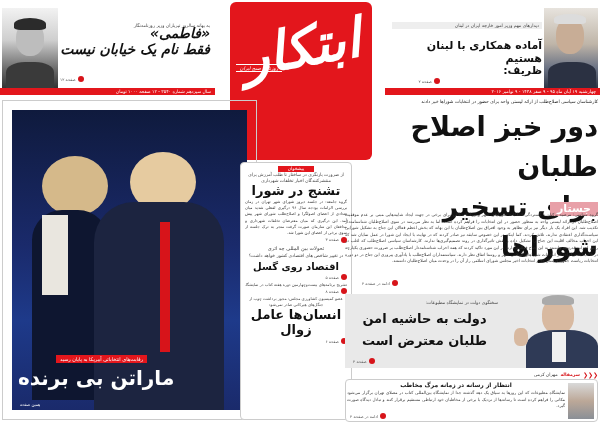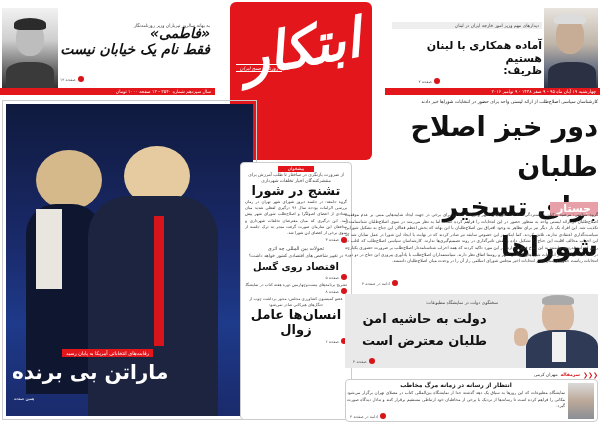--- a/index.html
+++ b/index.html
@@ -52,21 +52,21 @@
     <span>صفحه ۲</span>
   </div>
   <div class="abs" style="right:2px;top:8px;width:54px;height:80px;background:linear-gradient(180deg,#e7e3dd 0%,#bfb5a8 45%,#6a7284 75%,#2f3545 100%);">
     <div style="position:absolute;left:12px;top:10px;width:28px;height:36px;border-radius:45%;background:#c8ad96;"></div>
     <div style="position:absolute;left:10px;top:6px;width:32px;height:10px;border-radius:50% 50% 20% 20%;background:#dcdcdc;"></div>
     <div style="position:absolute;left:4px;top:54px;width:48px;height:26px;border-radius:40% 40% 0 0;background:#2b3142;"></div>
   </div>
 </div>
 <div class="abs bar" style="left:385px;top:88px;width:215px;">چهارشنبه ۱۹ آبان ماه ۹۵ - ۹ صفر ۱۴۳۸ - ۹ نوامبر ۲۰۱۶</div>
 
-<div class="abs" style="left:2px;top:100px;width:255px;height:320px;border:1px solid #ccc;padding:3px;">
+<div class="abs" style="left:2px;top:100px;width:255px;height:320px;border:1px solid #ccc;padding:9px;">
   <div style="position:relative;width:100%;height:100%;background:linear-gradient(180deg,#0f1a3d 0%,#1a2a6b 45%,#1e3a8a 70%,#1a2a6b 100%);overflow:hidden;">
     <div style="position:absolute;left:30px;top:46px;width:66px;height:60px;border-radius:50%;background:#d5b98a;"></div>
     <div style="position:absolute;left:20px;top:100px;width:76px;height:190px;border-radius:30px 30px 0 0;background:#0e1630;"></div>
     <div style="position:absolute;left:30px;top:105px;width:26px;height:80px;background:#e9e6df;"></div>
     <div style="position:absolute;left:118px;top:42px;width:66px;height:60px;border-radius:50%;background:#e6cba0;"></div>
     <div style="position:absolute;left:82px;top:92px;width:130px;height:230px;border-radius:40px 40px 0 0;background:#1c2440;"></div>
     <div style="position:absolute;left:148px;top:112px;width:10px;height:130px;background:#d7141a;"></div>
     <div style="position:absolute;right:100px;top:245px;background:#e3161c;color:#fff;font-size:5px;padding:1px 4px;white-space:nowrap;">رقابت‌های انتخاباتی آمریکا به پایان رسید</div>
     <div style="position:absolute;left:6px;top:256px;width:200px;text-align:left;color:#fff;font-weight:bold;font-size:20px;direction:rtl;">ماراتن بی برنده</div>
     <div style="position:absolute;left:8px;top:292px;color:#fff;font-size:4px;">همین صفحه</div>

